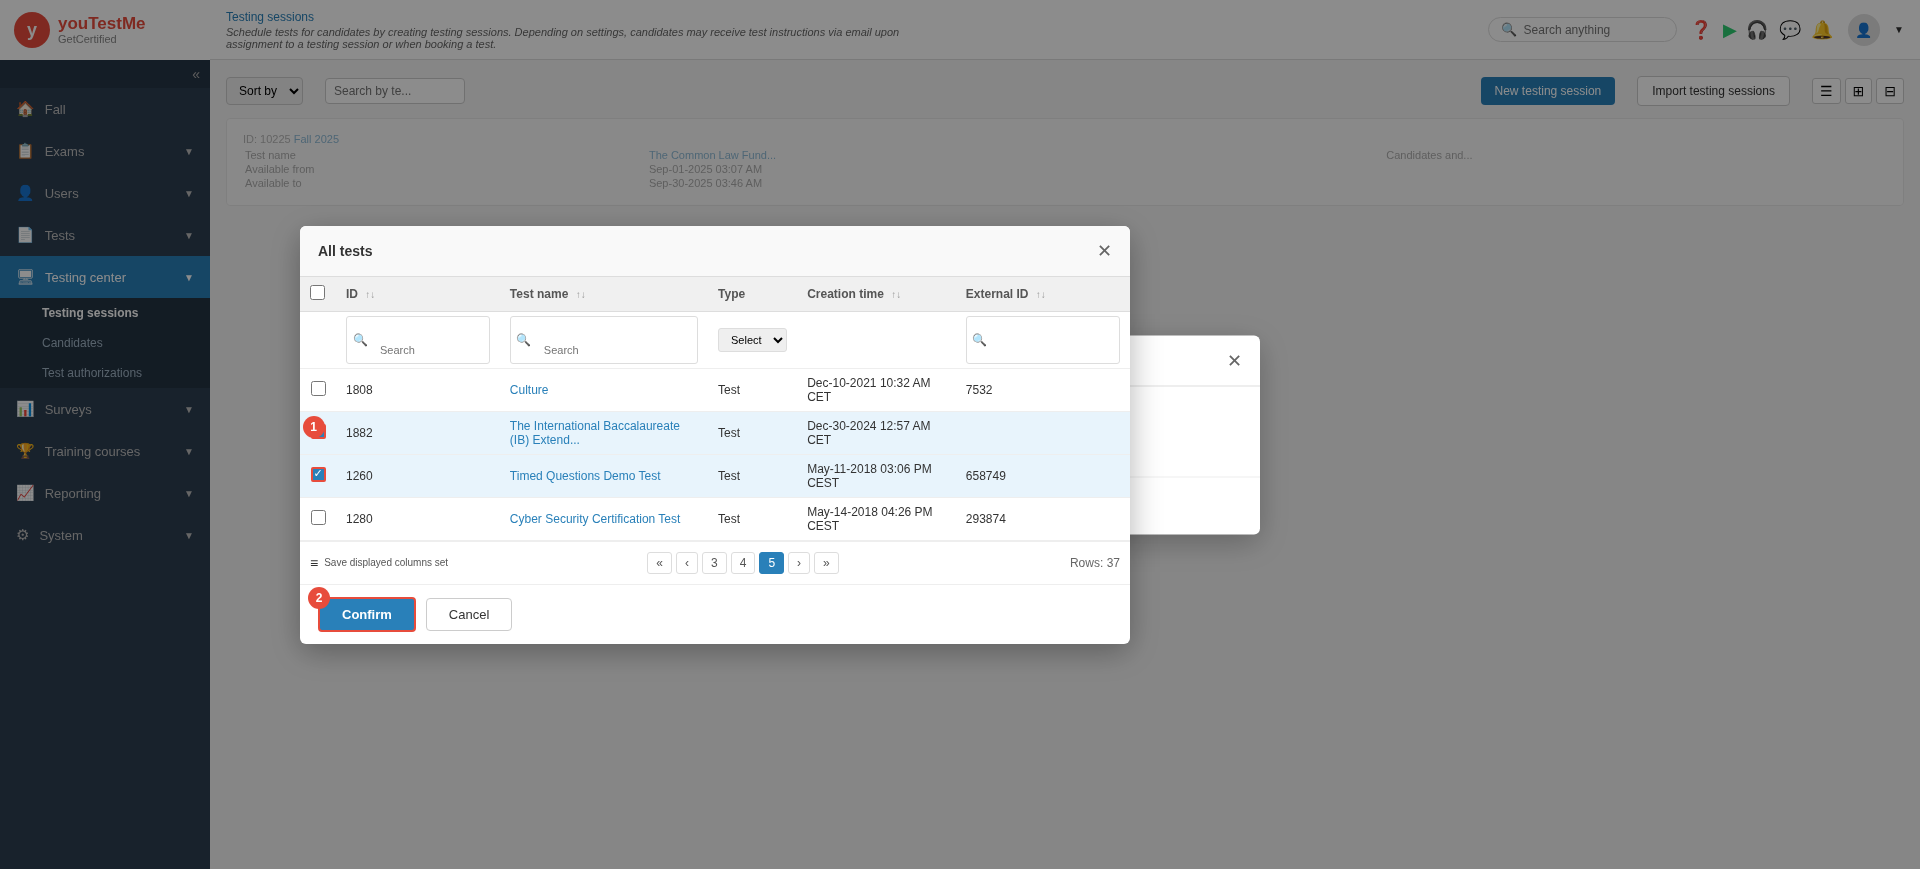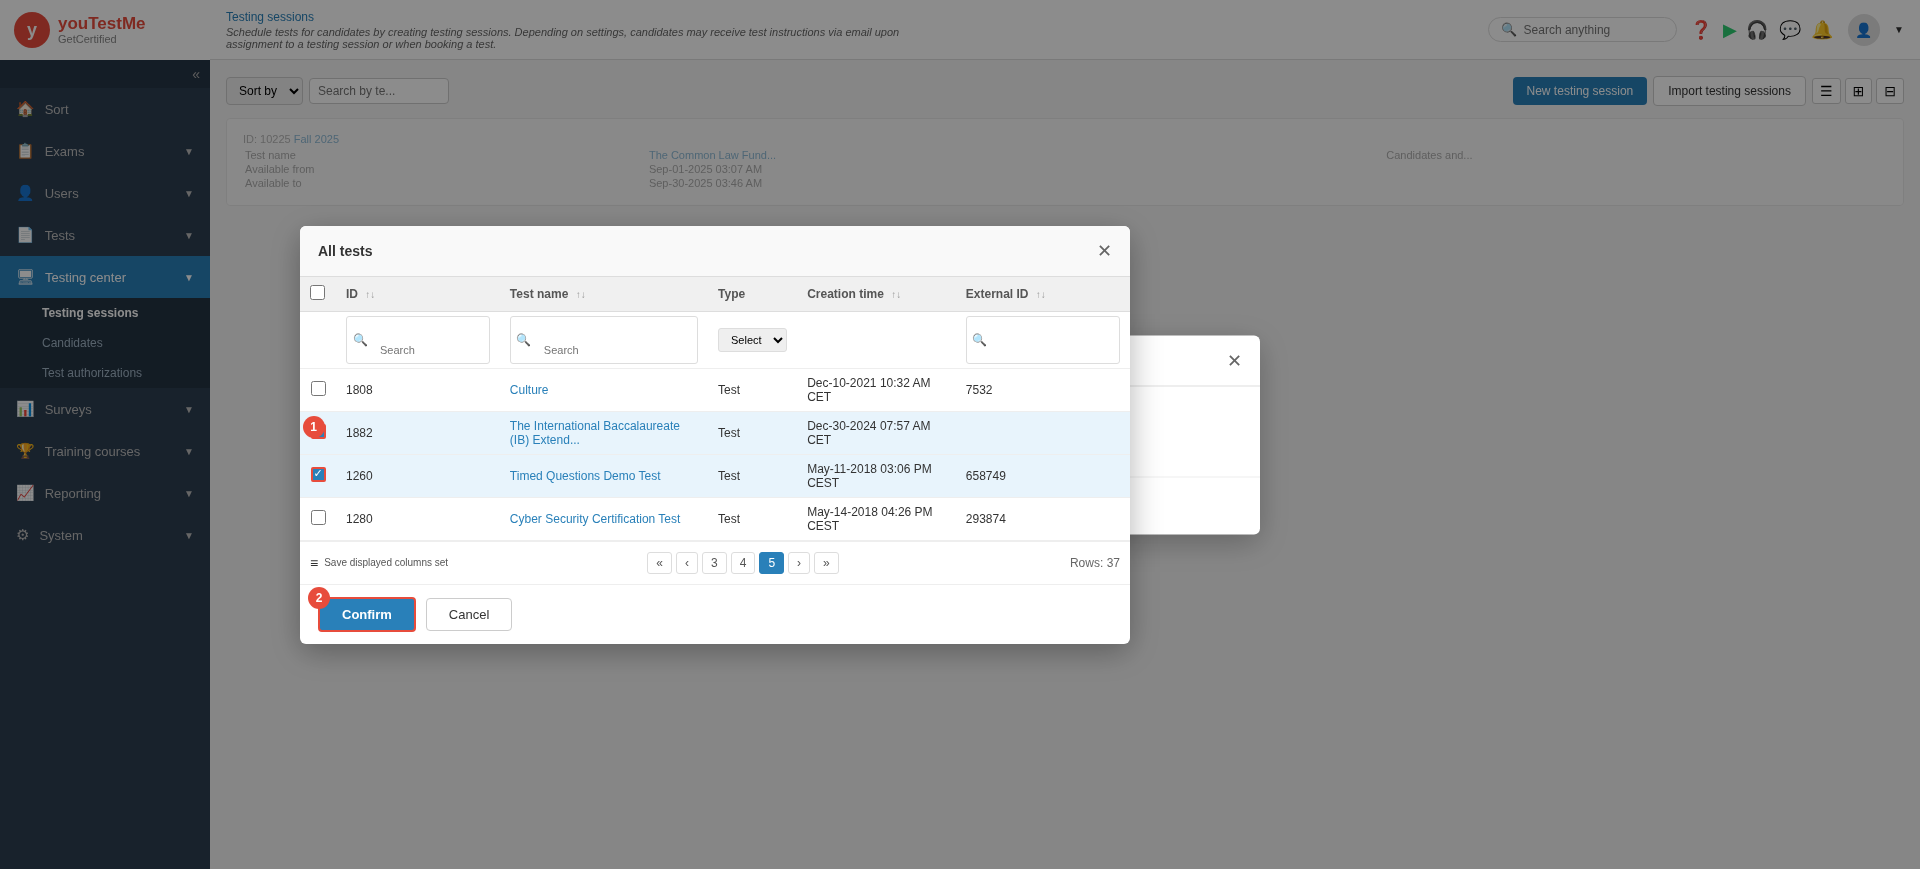--- a/index.html
+++ b/index.html
@@ -34,21 +34,21 @@
     .top-bar-right { display: flex; align-items: center; gap: 14px; }
     .search-box { display: flex; align-items: center; border: 1px solid #ddd; border-radius: 20px; padding: 4px 12px; gap: 6px; }
     .search-box input { border: none; outline: none; font-size: 12px; width: 140px; }
     .top-icons { display: flex; align-items: center; gap: 10px; color: #666; font-size: 18px; }
     .avatar { width: 32px; height: 32px; border-radius: 50%; background: #e0e0e0; display: flex; align-items: center; justify-content: center; font-size: 14px; color: #555; cursor: pointer; }
 
     
     .content-area { flex: 1; overflow: auto; padding: 16px; background: #f5f5f5; }
 
     
-    .controls-row { display: flex; align-items: center; gap: 6px; margin-bottom: 12px; }
+    .controls-row { display: flex; align-items: center; gap: 22px; margin-bottom: 12px; }
     .controls-row select, .controls-row input { border: 1px solid #ccc; border-radius: 4px; padding: 5px 8px; font-size: 12px; }
     .btn-primary { background: #2980b9; color: #fff; border: none; border-radius: 4px; padding: 7px 14px; font-size: 12px; cursor: pointer; }
     .btn-secondary { background: #fff; color: #333; border: 1px solid #ccc; border-radius: 4px; padding: 7px 14px; font-size: 12px; cursor: pointer; }
     .spacer { flex: 1; }
     .view-icons { display: flex; gap: 4px; }
     .view-icon-btn { border: 1px solid #ccc; background: #fff; border-radius: 3px; padding: 4px 7px; cursor: pointer; font-size: 14px; }
 
     
     .session-card { background: #fff; border: 1px solid #ddd; border-radius: 4px; padding: 14px 16px; margin-bottom: 10px; opacity: 0.5; }
     .session-card .meta { font-size: 11px; color: #777; margin-bottom: 2px; }
@@ -122,21 +122,21 @@
         <div class="sidebar-logo-text">youTestMe</div>
         <div class="sidebar-logo-sub">GetCertified</div>
       </div>
     </div>
     <div class="sidebar-collapse">
       <span>«</span>
     </div>
 
     <div class="sidebar-item">
       <span class="icon">🏠</span>
-      <span>Sort</span>
+      <span>Fall</span>
     </div>
 
     <div class="sidebar-item">
       <span class="icon">📋</span>
       <span>Exams</span>
       <span class="arrow">▼</span>
     </div>
 
     <div class="sidebar-item">
       <span class="icon">👤</span>
@@ -341,21 +341,21 @@
           <tr class="highlighted">
             <td class="checkbox-col" style="position:relative;">
               <div style="position:relative;display:inline-block;">
                 <span class="badge-num" style="position:absolute;top:-8px;left:-8px;z-index:10;">1</span>
                 <input type="checkbox" class="cb-checked" checked="" style="">
               </div>
             </td>
             <td>1882</td>
             <td><a class="link">The International Baccalaureate (IB) Extend...</a></td>
             <td>Test</td>
-            <td>Dec-30-2024 07:57 AM CET</td>
+            <td>Dec-30-2024 12:57 AM CET</td>
             <td></td>
           </tr>
 
           <tr class="highlighted">
             <td class="checkbox-col">
               <input type="checkbox" class="cb-checked" checked="" style="">
             </td>
             <td>1260</td>
             <td><a class="link">Timed Questions Demo Test</a></td>
             <td>Test</td>

